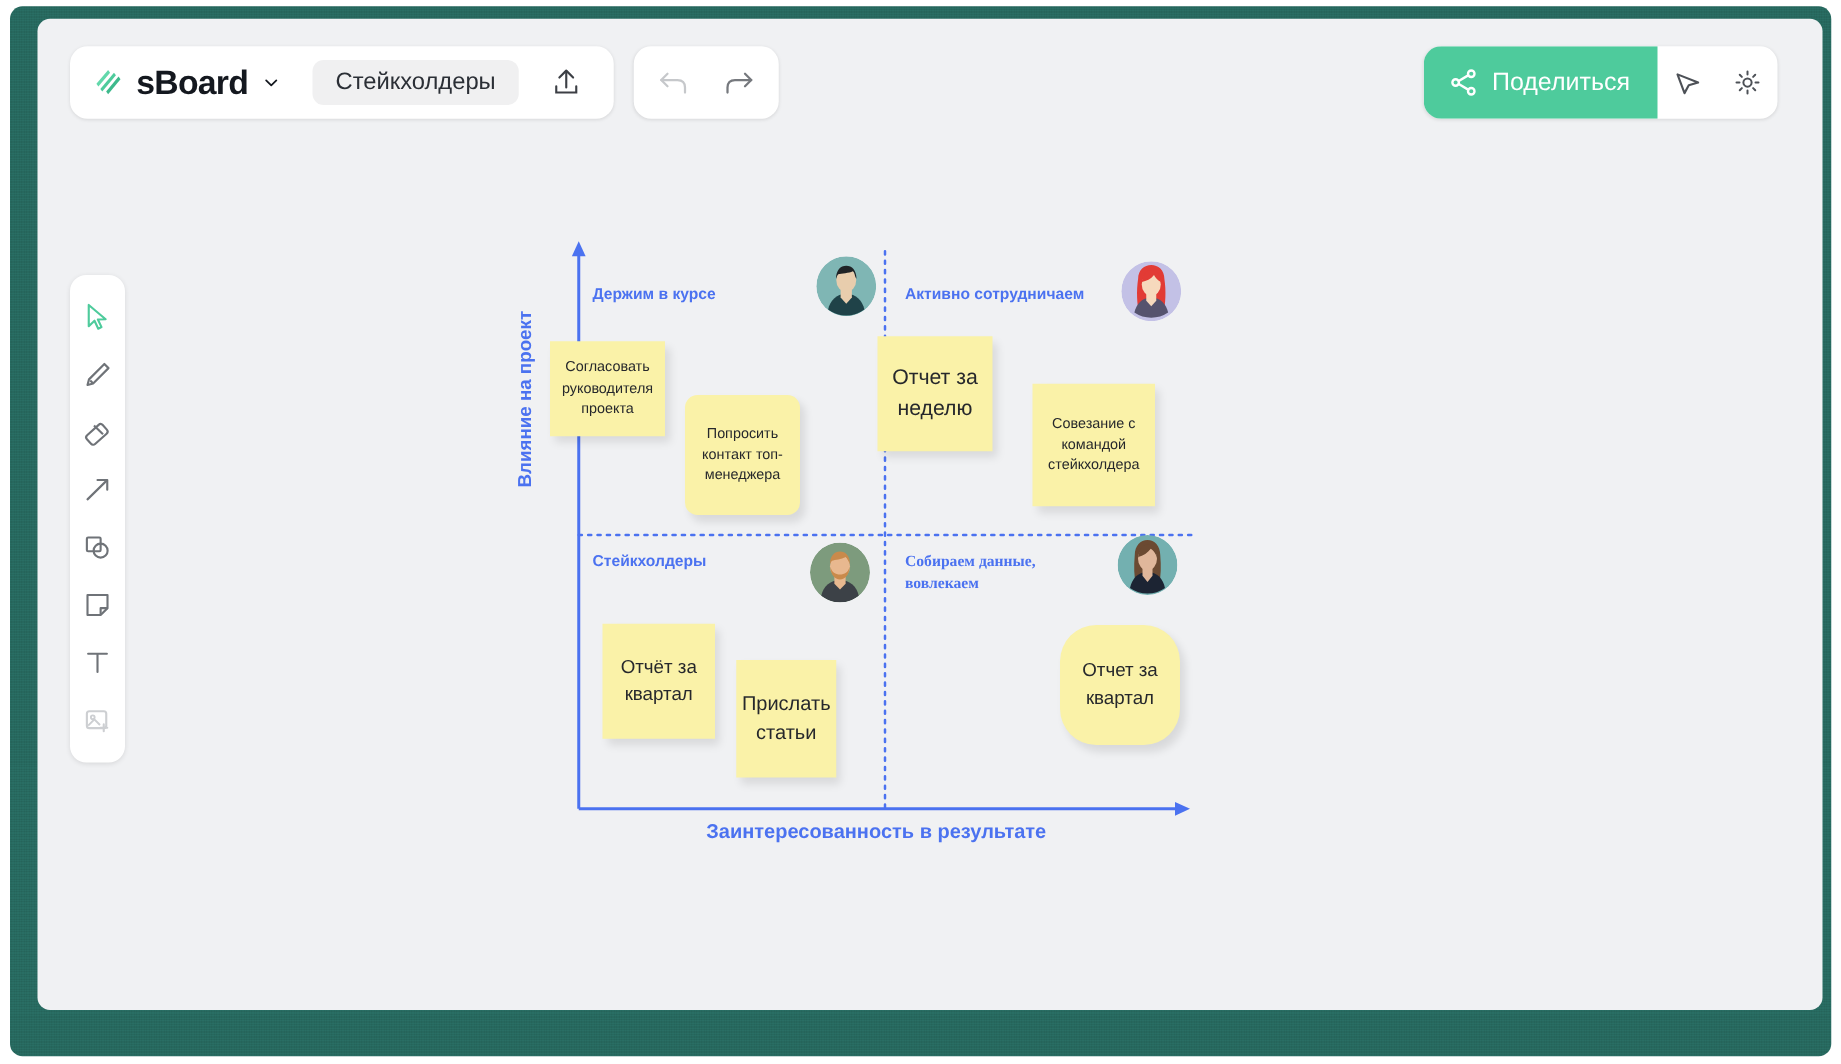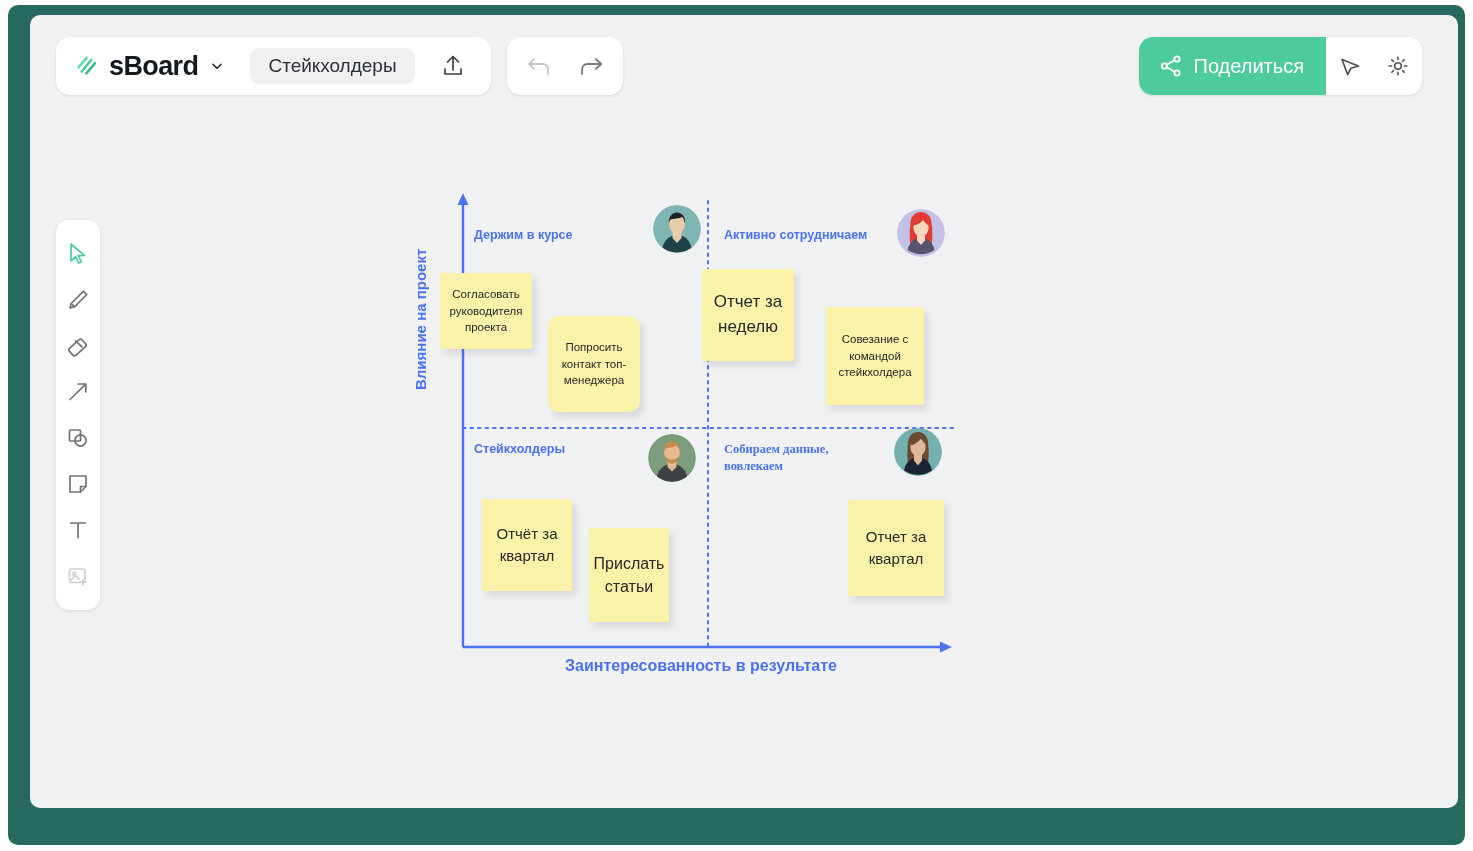--- a/index.html
+++ b/index.html
@@ -365,18 +365,18 @@
 
       <div class="note" style="left:20px;top:88px;width:92px;height:76px;font-size:11.5px;">Согласовать руководителя проекта</div>
       <div class="note" style="left:128px;top:131px;width:92px;height:96px;font-size:11.5px;border-radius:10px;">Попросить контакт топ-менеджера</div>
 
       <div class="note" style="left:282px;top:84px;width:92px;height:92px;font-size:17px;">Отчет за неделю</div>
       <div class="note" style="left:406px;top:122px;width:98px;height:98px;font-size:11.5px;">Совезание с командой стейкхолдера</div>
 
       <div class="note" style="left:62px;top:314px;width:90px;height:92px;font-size:15px;">Отчёт за квартал</div>
       <div class="note" style="left:169px;top:343px;width:80px;height:94px;font-size:16px;">Прислать статьи</div>
 
-      <div class="note" style="left:428px;top:315px;width:96px;height:96px;font-size:15px;">Отчет за квартал</div>
+      <div class="note" style="left:428px;top:315px;width:96px;height:96px;font-size:15px;border-radius:29px;">Отчет за квартал</div>
     </div>
 
 
   </div>
 </div>
 
 </body></html>

